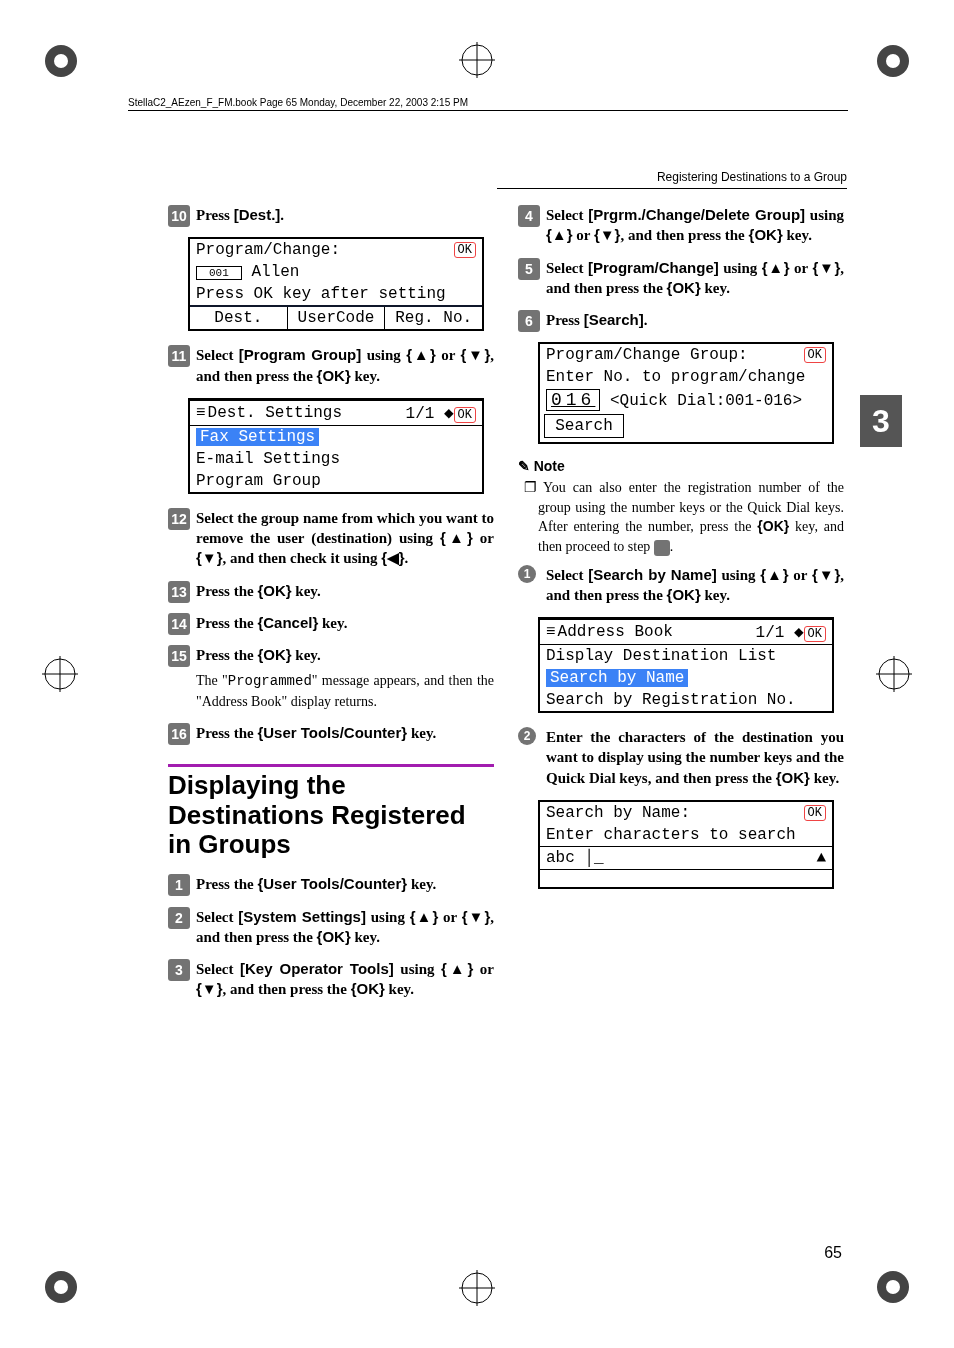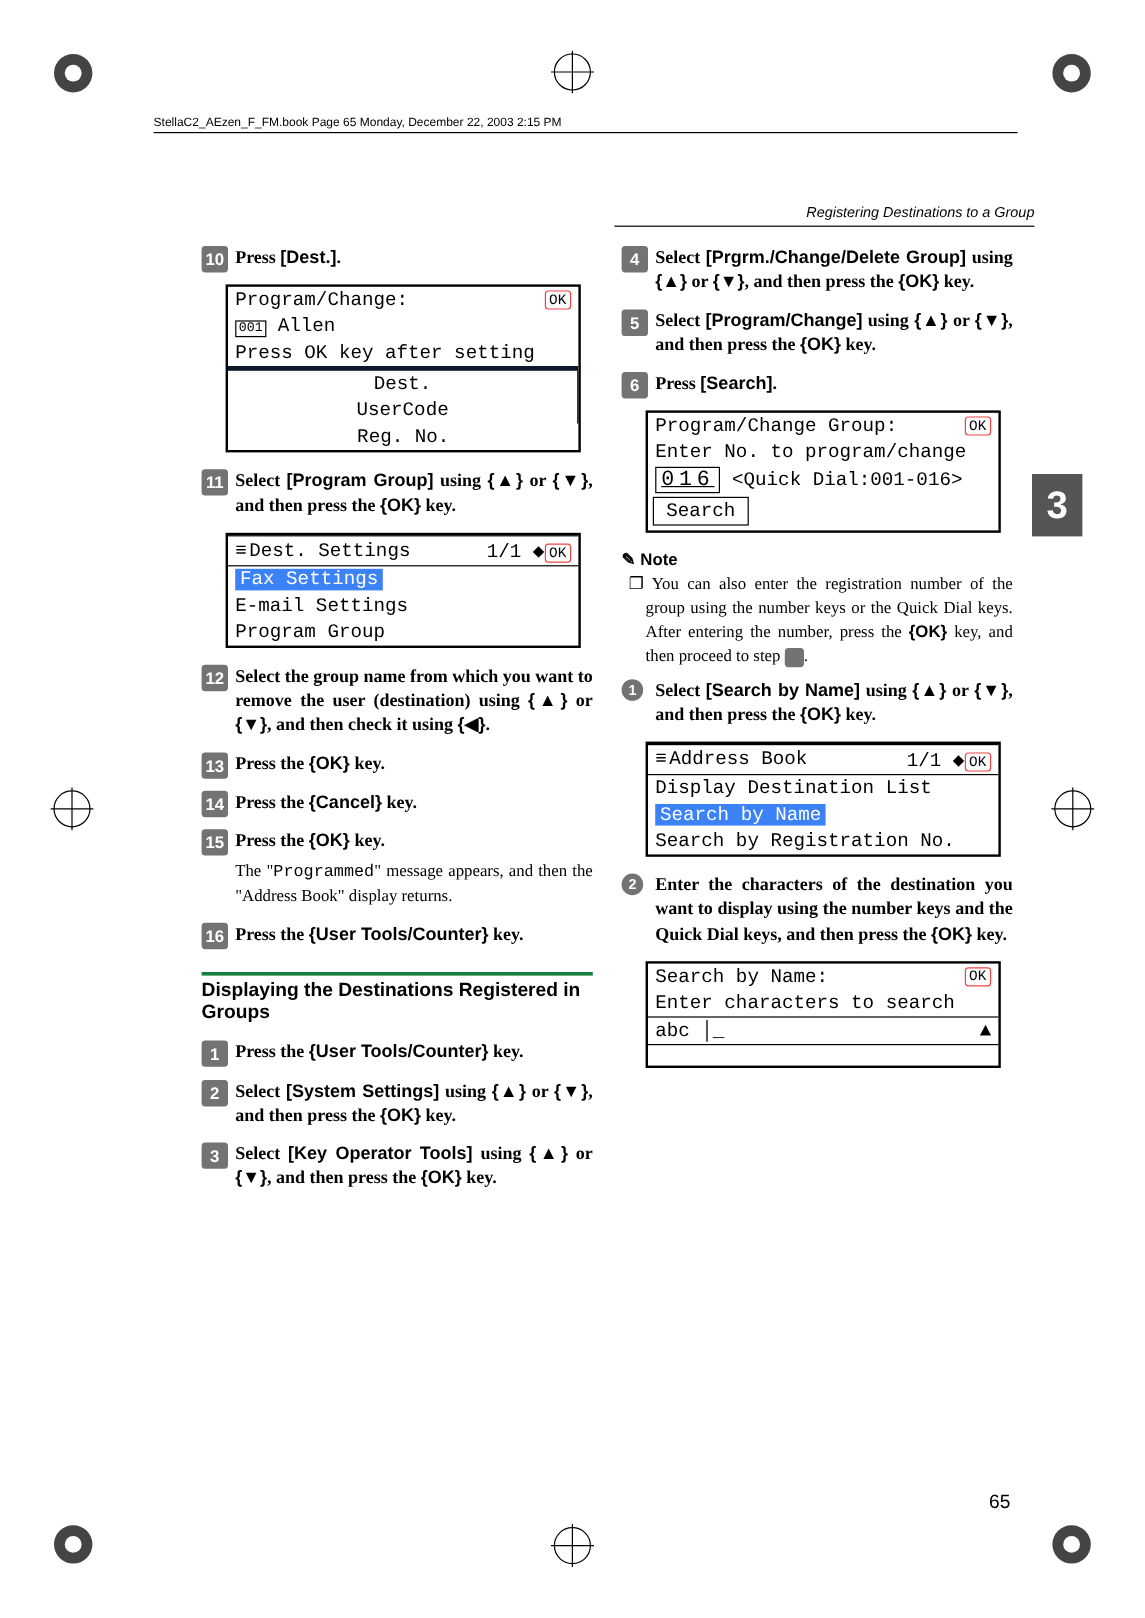--- a/index.html
+++ b/index.html
@@ -38,28 +38,27 @@
       font-size: 10px;
       font-family: Arial, sans-serif;
       border-bottom: 1px solid #000;
       padding-bottom: 2px;
       width: 720px;
     }
     
     .running-header {
       position: absolute;
       top: 170px;
-      right: 92px;
+      right: 107px;
       font-size: 12px;
       font-family: Arial, sans-serif;
       text-align: right;
       width: 350px;
       border-bottom: 1px solid #000;
       padding-bottom: 4px;
-      font-style: italic;
     }
     
     .content-area {
       position: absolute;
       top: 205px;
       left: 168px;
       right: 110px;
       bottom: 100px;
       display: flex;
       gap: 24px;
@@ -148,51 +147,50 @@
     }
     .lcd-row.bordered-top { border-top: 1px solid #000; }
     .lcd-inverse {
       background: #3b82f6;
       color: #fff;
       padding: 0 4px;
       display: inline-block;
     }
     .lcd-buttons {
       display: flex;
-      border-top: 4px solid #0f172a;
-      flex-direction: column;
+      border-top: 2px solid #0f172a;
     }
     .lcd-btn {
       flex: 1;
       text-align: center;
       padding: 2px 4px;
       border-right: 1px solid #000;
     }
     .lcd-btn:last-child { border-right: none; }
     .lcd .ok-box {
       border: 1px solid #ef4444;
       font-size: 12px;
       padding: 0 3px;
       border-radius: 3px;
     }
     .lcd .id-box {
       border: 1px solid #000;
       font-size: 11px;
-      padding: 0 2px;
+      padding: 0 12px;
     }
     .lcd .sep { border-top: 1px solid #000; border-bottom: 1px solid #000; }
     .lcd .menu-icon::before { content: "≡"; margin-right: 2px; }
     
     .section-heading {
       font-family: Arial, sans-serif;
-      font-size: 16px;
+      font-size: 26px;
       font-weight: bold;
       margin: 20px 0 14px 0;
       line-height: 1.15;
-      border-top: 3px solid #15803d;
+      border-top: 3px solid #a21caf;
       padding-top: 4px;
     }
     
     .note-header {
       font-family: Arial, sans-serif;
       font-weight: bold;
       font-size: 14px;
       margin: 8px 0 4px 0;
     }
     .note-header::before {

